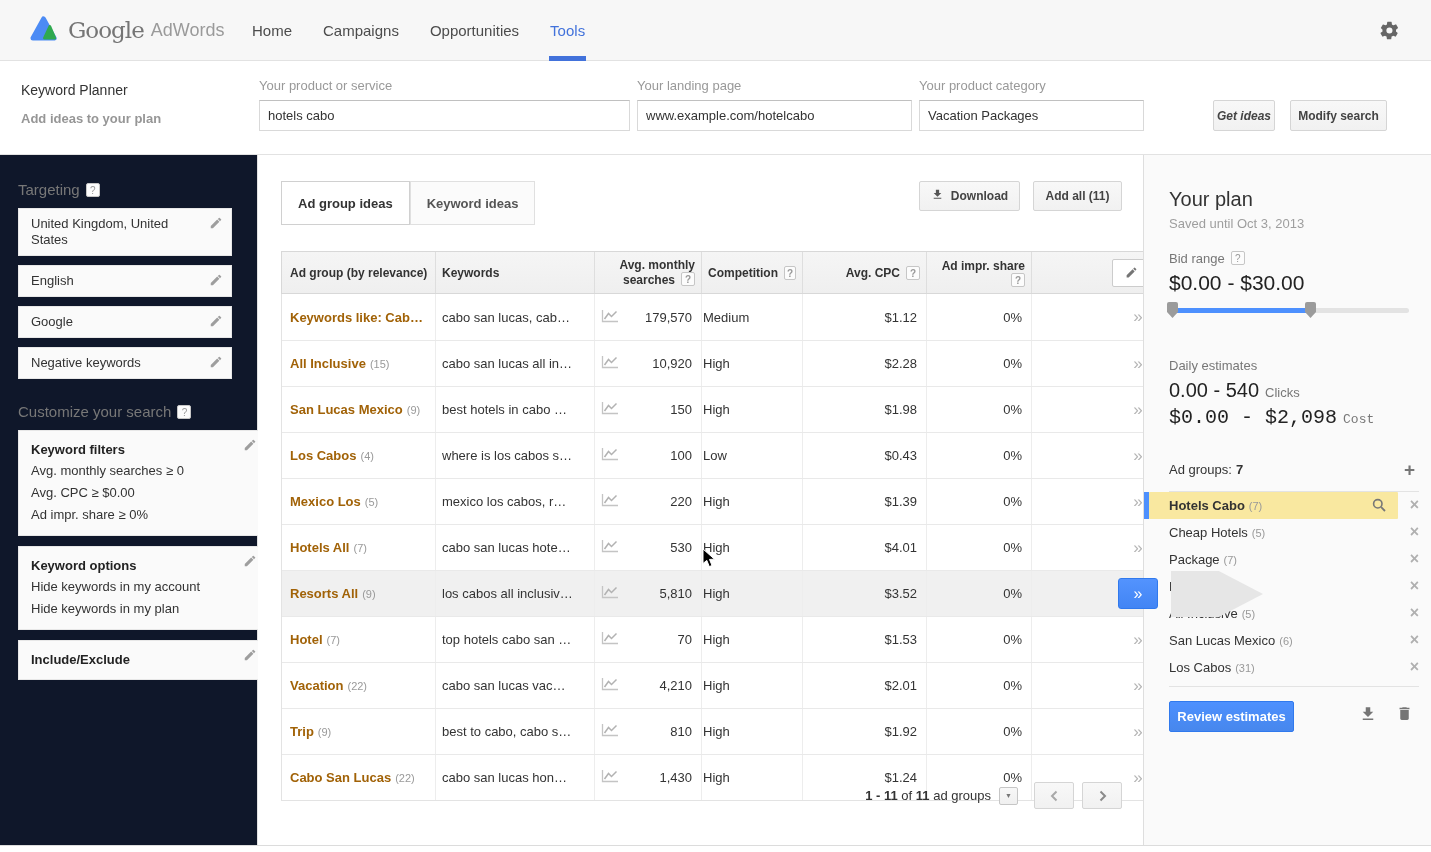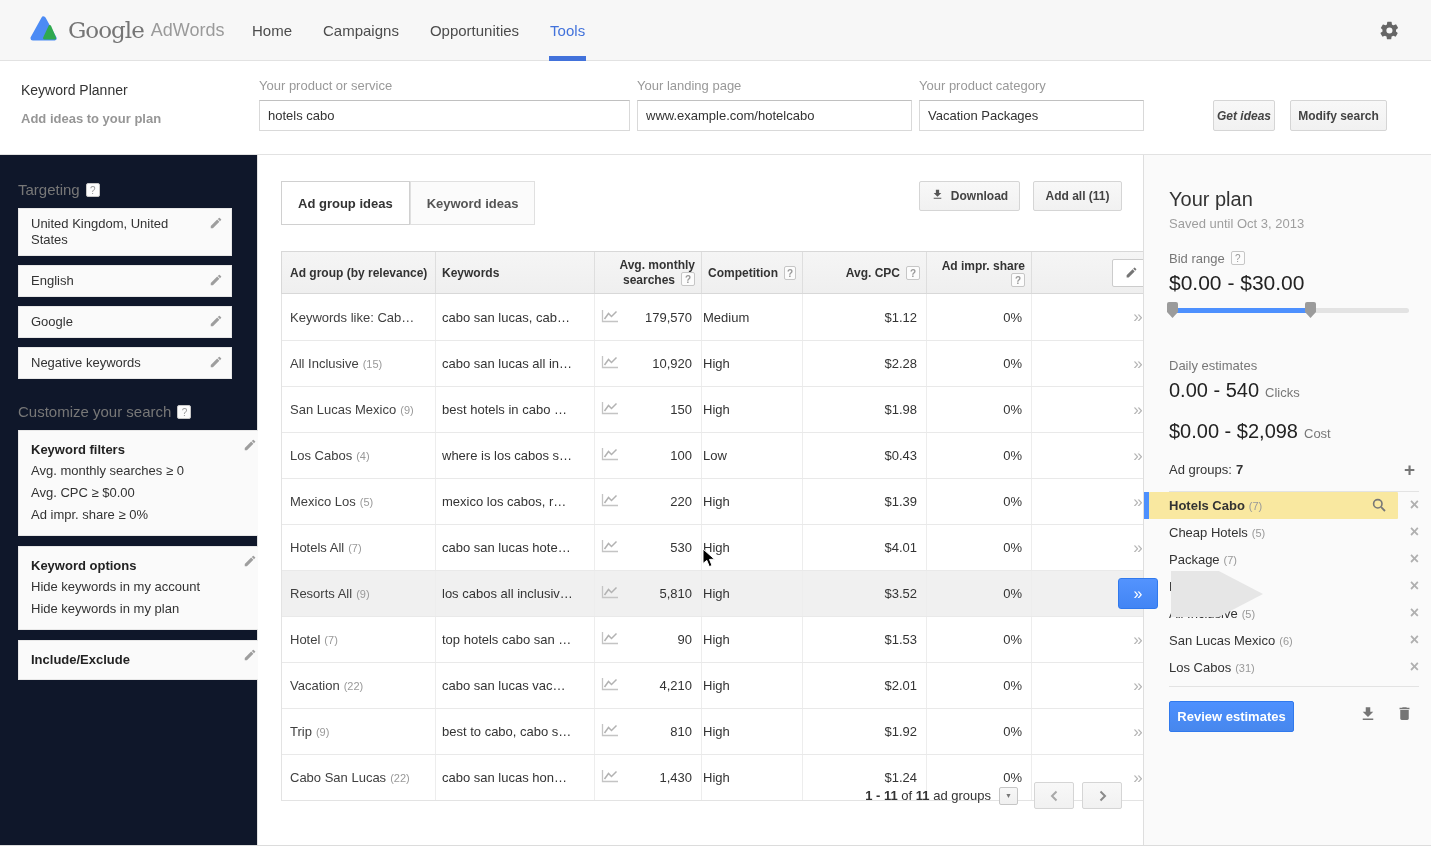--- a/index.html
+++ b/index.html
@@ -58,21 +58,21 @@
   .edit-col { justify-content:center; }
   .edit-btn { width:52px; height:28px; background:#fff; border:1px solid #ccc; border-radius:2px; display:flex; align-items:center; justify-content:center; gap:6px; cursor:pointer; }
   .caret { font-size:7px; color:#777; }
 
   .t-body { border:1px solid #e3e3e3; border-top:none; }
   .t-row { display:grid; grid-template-columns:153px 159px 107px 101px 124px 105px auto; height:46px; background:#fff; border-top:1px solid #e9e9e9; position:relative; }
   .t-row:first-child { border-top:none; }
   .t-row.highlight { background:#f0f0f0; }
   .cell { display:flex; align-items:center; border-left:1px solid #ededed; padding:0 6px; overflow:hidden; white-space:nowrap; }
   .cell:first-child { border-left:none; padding-left:8px; }
-  .ag-link { color:#404040; text-decoration:none; cursor:pointer; }
+  .ag-link { color:#a16207; text-decoration:none; cursor:pointer;font-weight:bold; }
   .ag-count { color:#999; font-size:11px; margin-left:4px; }
   .ag-count:empty { display:none; }
   .c-searches { justify-content:space-between; padding-right:9px; }
   .c-cpc, .c-impr { justify-content:flex-end; padding-right:9px; }
   .c-comp { padding-left:1px; }
   .c-add { justify-content:center; border-left:1px solid #ededed; }
   .add-chevron { color:#b5b5b5; font-size:17px; cursor:pointer; }
   .add-button { display:none; }
   .t-row.highlight .add-button { display:flex; align-items:center; justify-content:center; width:40px; height:31px; background:linear-gradient(#5393fe,#4285f4); border:1px solid #3079ed; border-radius:3px; color:#fff; font-size:16px; cursor:pointer; position:relative; z-index:3; }
   .row-arrow { display:none; }
@@ -90,21 +90,21 @@
   .bid-label { position:absolute; left:25px; top:96px; font-size:13px; color:#777; }
   .bid-value { position:absolute; left:25px; top:116px; font-size:21px; color:#222; }
   .slider { position:absolute; left:25px; top:153px; width:240px; height:5px; background:#e3e3e3; border-radius:3px; }
   .slider-fill { position:absolute; left:0; top:0; width:142px; height:5px; background:#4d90fe; border-radius:3px 0 0 3px; }
   .handle { position:absolute; top:-6px; width:11px; height:16px; background:#9b9b9b; border-radius:2px 2px 0 0; clip-path:polygon(0 0,100% 0,100% 62%,50% 100%,0 62%); cursor:pointer; }
   .handle-left { left:-2px; }
   .handle-right { left:136px; }
   .daily-label { position:absolute; left:25px; top:203px; font-size:13px; color:#777; }
   .est-line { position:absolute; left:25px; font-size:20px; color:#222; }
   .est-clicks { top:224px; }
-  .est-cost { top:265px; }
+  .est-cost { top:251px;font-family:Liberation Mono, monospace; }
   .est-unit { font-size:13px; color:#777; margin-left:6px; }
   .adgroups-row { position:absolute; left:25px; top:307px; right:14px; font-size:13px; color:#333; }
   .adgroups-count { font-weight:bold; margin-left:4px; }
   .plus-btn { position:absolute; right:2px; top:-3px; border:none; background:transparent; font-size:19px; font-weight:bold; color:#757575; cursor:pointer; }
   .plan-div1 { position:absolute; left:25px; right:12px; top:336px; border-top:1px solid #e3e3e3; }
   .plan-list { position:absolute; left:0; right:0; top:337px; }
   .plan-item { position:relative; height:27px; display:flex; align-items:center; padding-left:25px; cursor:pointer; }
   .plan-item.selected::before { content:""; position:absolute; left:5px; right:33px; top:0; bottom:0; background:#f9e8a0; border-radius:1px; }
   .plan-item.selected::after { content:""; position:absolute; left:0; top:0; bottom:0; width:5px; background:#4d90fe; }
   .pi-name { position:relative; z-index:1; font-size:13px; color:#333; }
@@ -489,21 +489,21 @@
               <span class="ag-count">(7)</span>
             </div>
             <div class="cell">top hotels cabo san …</div>
             <div class="cell c-searches">
               <span>
                 <svg width="18" height="14" viewBox="0 0 18 14">
                   <path d="M1.5 1 V12.5 H17" fill="none" stroke="#c4c4c4" stroke-width="1.3"></path>
                   <polyline points="3.5,10 7.5,4.5 10.5,7.5 15.5,2.5" fill="none" stroke="#b2b2b2" stroke-width="1.5"></polyline>
                 </svg>
               </span>
-              <span>90</span>
+              <span>70</span>
             </div>
             <div class="cell c-comp">High</div>
             <div class="cell c-cpc">$1.53</div>
             <div class="cell c-impr">0%</div>
             <div class="cell c-add">
 
               <span class="add-chevron">»</span>
 
             </div>
           </div>

